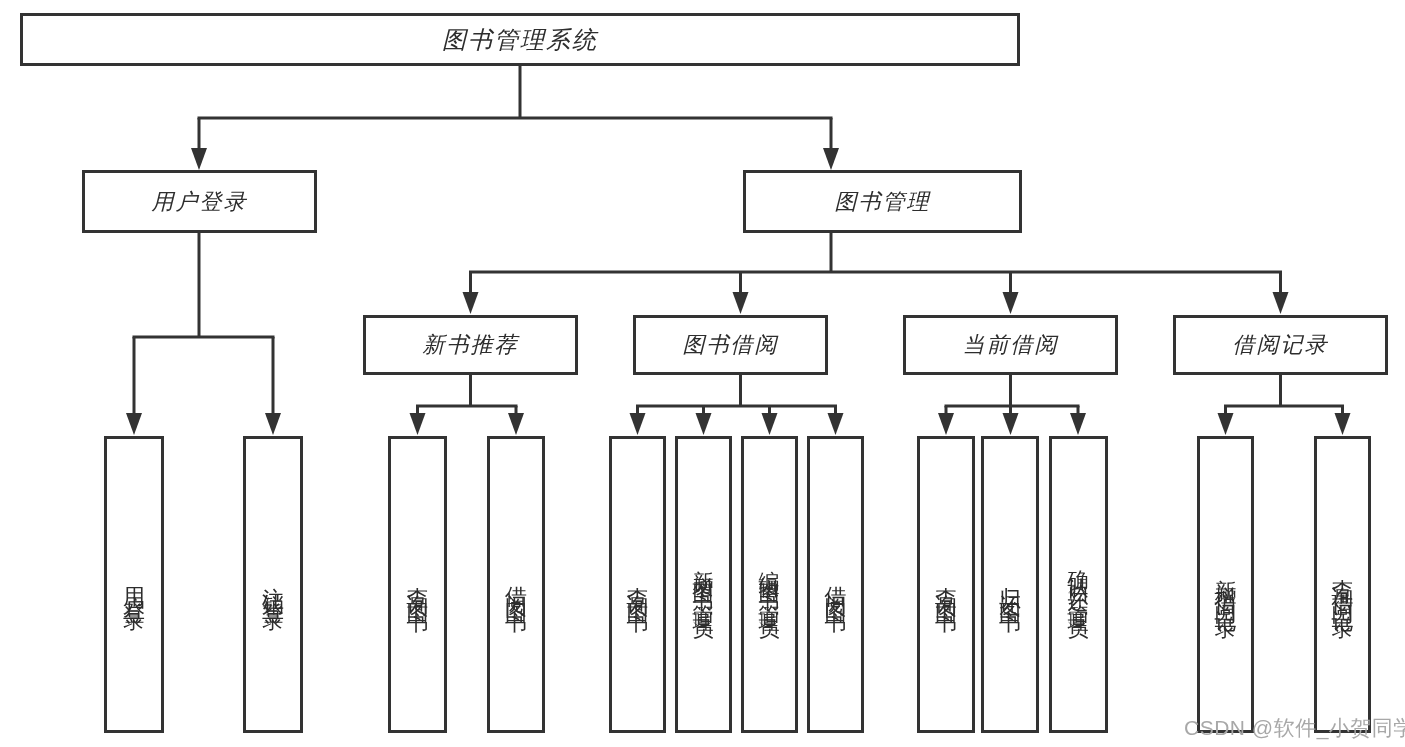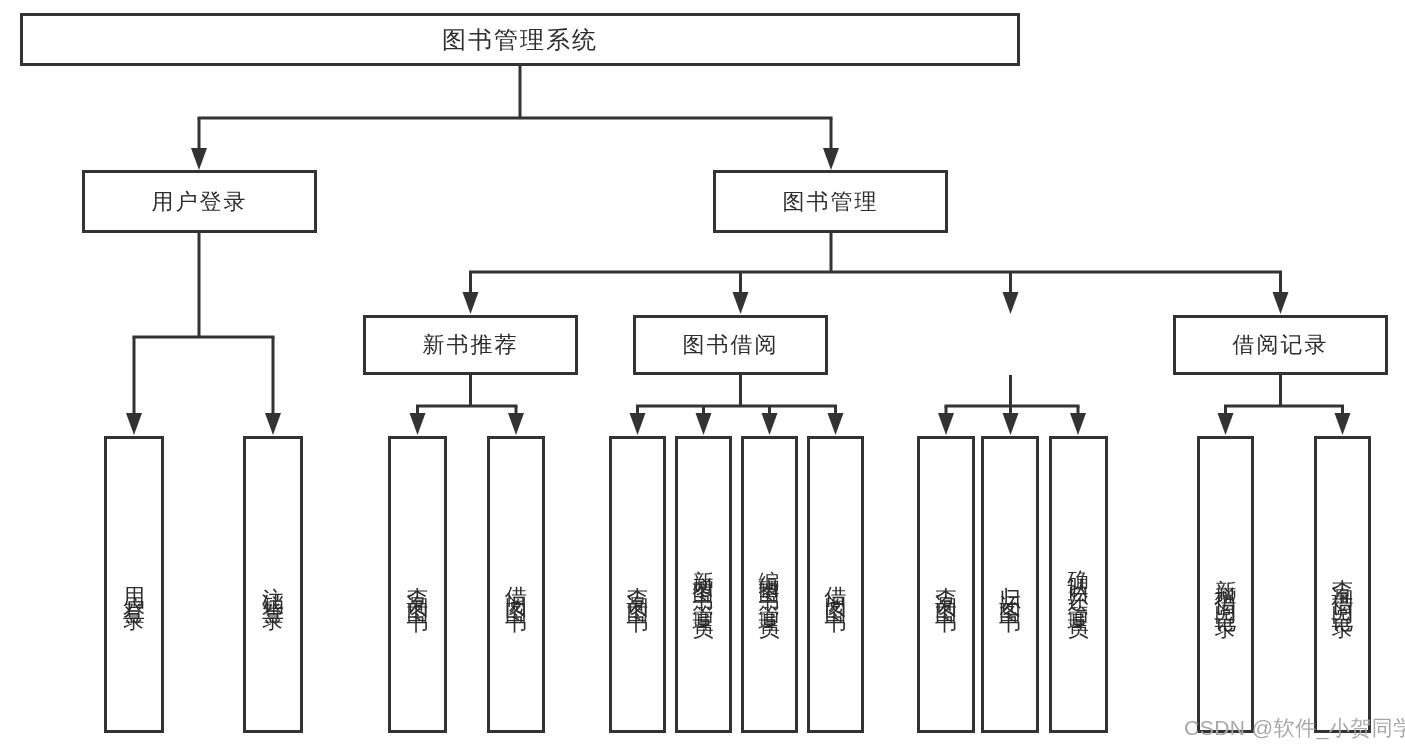--- a/index.html
+++ b/index.html
@@ -32,20 +32,21 @@
     color: var(--text);
     display: flex;
     align-items: center;
     justify-content: center;
     text-align: center;
   }
   .node.h {
     font-size: 22px;
     letter-spacing: 2px;
     white-space: nowrap;
+    font-style: italic;
   }
   .node.h.root { font-size: 24px; }
   .node.v {
     writing-mode: vertical-rl;
     text-orientation: mixed;
     font-size: 22px;
     letter-spacing: 8px;
     line-height: 1;
   }
   .node.v.long { font-size: 21px; letter-spacing: 7px; }
@@ -125,24 +126,25 @@
       <polygon points="1002.5,413 1018.5,413 1010.5,435"></polygon>
       <polygon points="1070,413 1086,413 1078,435"></polygon>
       <polygon points="1217.5,413 1233.5,413 1225.5,435"></polygon>
       <polygon points="1334.5,413 1350.5,413 1342.5,435"></polygon>
     </g>
   </svg>
 
   <div class="node h root" style="left:20px; top:13px; width:1000px; height:53px;">图书管理系统</div>
 
   <div class="node h" style="left:82px; top:170px; width:235px; height:63px;">用户登录</div>
-  <div class="node h" style="left:713px; top:170px; width:235px; height:63px;">图书管理</div>
+  <div class="node h" style="left:743px; top:170px; width:279px; height:63px;">图书管理</div>
 
   <div class="node h" style="left:363px; top:315px; width:215px; height:60px;">新书推荐</div>
   <div class="node h" style="left:633px; top:315px; width:195px; height:60px;">图书借阅</div>
+  <div class="node h" style="left:903px; top:315px; width:215px; height:60px;">当前借阅</div>
   <div class="node h" style="left:1173px; top:315px; width:215px; height:60px;">借阅记录</div>
 
   <div class="node v" style="left:104px; top:436px; width:60px; height:297px;">用户登录</div>
   <div class="node v" style="left:243px; top:436px; width:60px; height:297px;">注销登录</div>
 
   <div class="node v" style="left:388px; top:436px; width:59px; height:297px;">查询图书</div>
   <div class="node v" style="left:487px; top:436px; width:58px; height:297px;">借阅图书</div>
 
   <div class="node v" style="left:609px; top:436px; width:57px; height:297px;">查询图书</div>
   <div class="node v long" style="left:675px; top:436px; width:57px; height:297px;">新增图书（管理员）</div>

